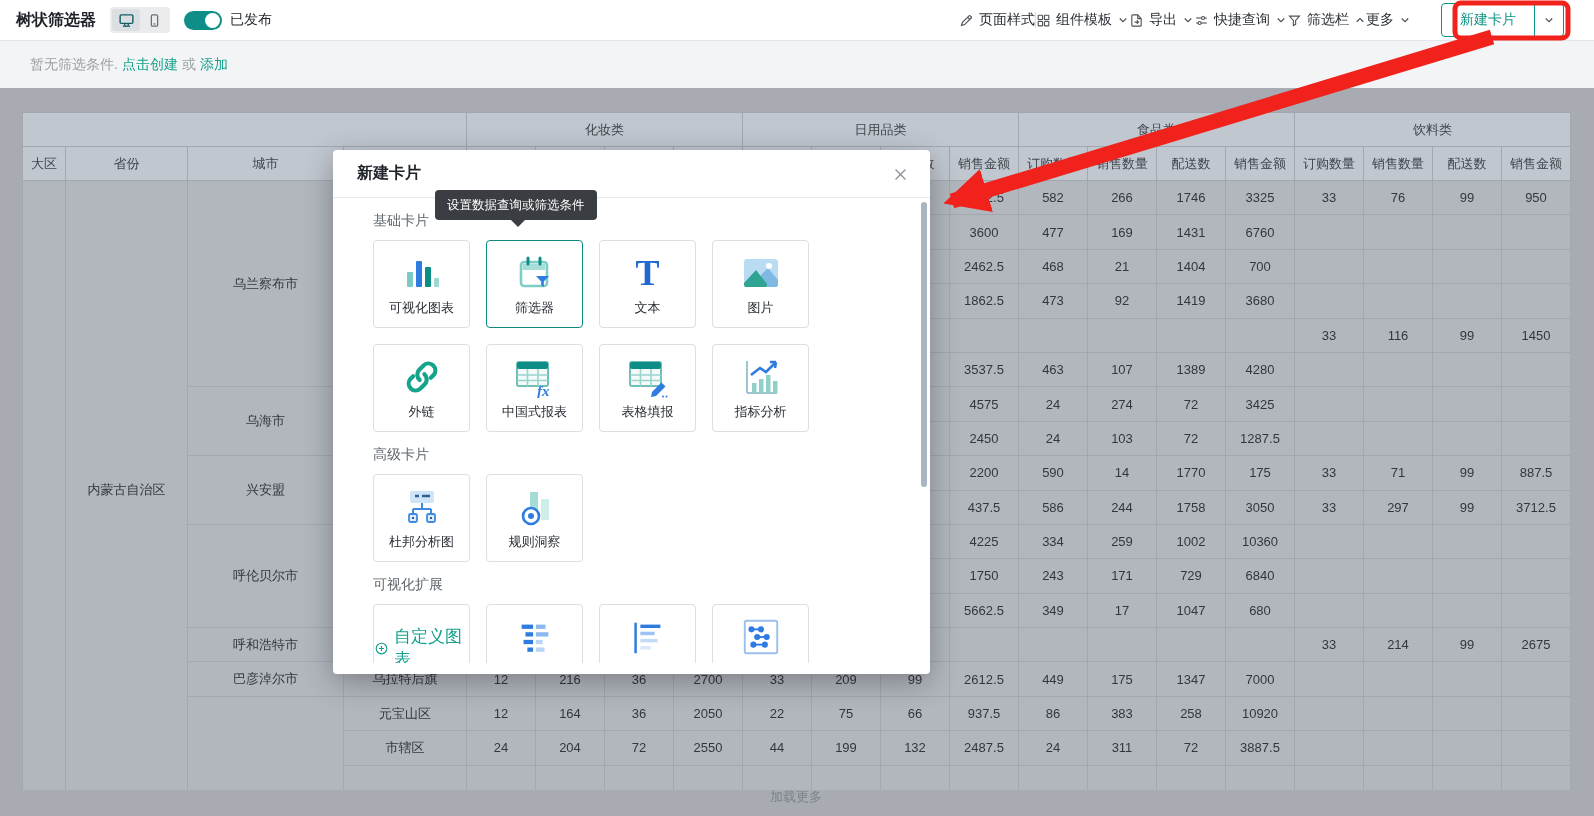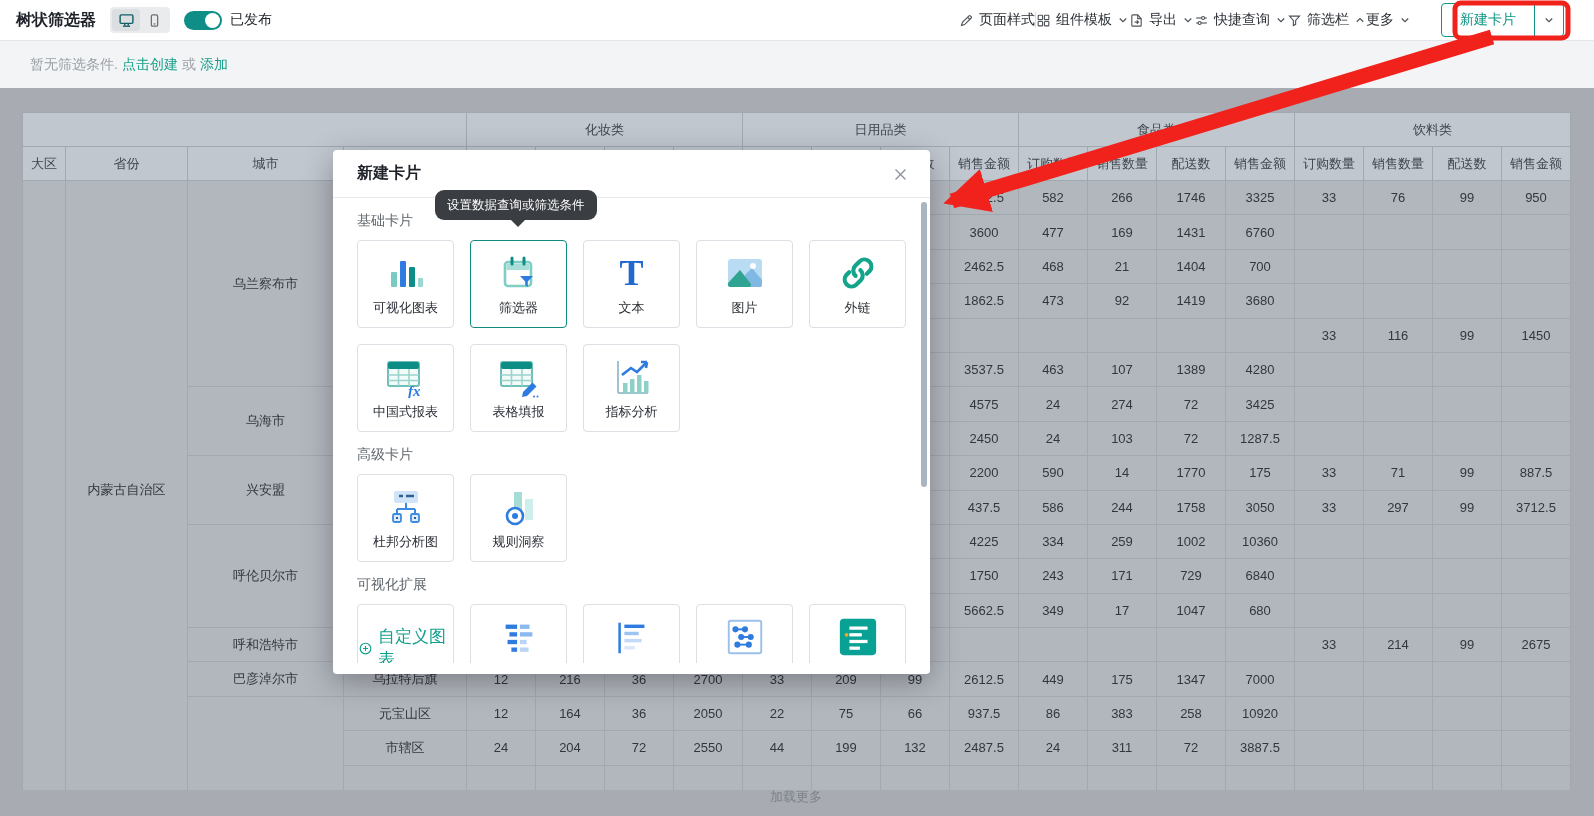--- a/index.html
+++ b/index.html
@@ -40,35 +40,35 @@
   td.pad-down{vertical-align:middle;padding-top:240px;}
   .load-more{position:absolute;left:22px;top:700px;width:1548px;text-align:center;
              font-size:13px;color:#7c8187;cursor:pointer;}
   
   .modal{position:absolute;left:333px;top:150px;width:597px;height:524px;background:#fff;border-radius:4px;
          box-shadow:0 8px 30px rgba(0,0,0,.3);z-index:20;overflow:hidden;}
   .m-head{height:47px;border-bottom:1px solid #e8eaec;display:flex;align-items:center;padding:0 24px;}
   .m-title{font-size:16px;font-weight:700;color:#1f2329;}
   .m-close{position:absolute;right:20px;top:14px;width:20px;height:20px;display:flex;align-items:center;
            justify-content:center;cursor:pointer;}
-  .m-body{padding:12px 24px 0;position:relative;height:465px;box-sizing:border-box;overflow:hidden;}
+  .m-body{padding:12px 40px 0;position:relative;height:465px;box-sizing:border-box;overflow:hidden;}
   .m-sec-title{font-size:14px;color:#5f666d;margin:14px 0 10px;}
   .m-section:first-child .m-sec-title{margin-top:2px;}
   .m-cards{display:flex;flex-wrap:wrap;gap:16px;}
   .card{width:97px;height:88px;border:1px solid #dcdfe3;border-radius:4px;box-sizing:border-box;
         display:flex;flex-direction:column;align-items:center;cursor:pointer;background:#fff;}
   .card.selected{border:1.5px solid #0e8b80;}
   .card-icon{height:44px;margin-top:10px;display:flex;align-items:center;justify-content:center;}
   .card-label{font-size:13px;color:#2b2f36;margin-top:4px;}
   .card .custom{flex:1;display:flex;align-items:center;justify-content:center;gap:5px;
         color:#12a08d;font-size:17px;}
   .ticon{font-family:"Liberation Serif","DejaVu Serif",serif;font-weight:700;font-size:36px;color:#2268d1;line-height:1;}
   .scrollthumb{position:absolute;right:3px;top:52px;width:6px;height:285px;border-radius:3px;background:#a9b6c1;}
   .tip{position:absolute;left:102px;top:40px;height:30px;background:#3a3e43;color:#fff;font-size:12.5px;
-       border-radius:9px;display:flex;align-items:center;padding:0 12px;z-index:6;white-space:nowrap;}
+       border-radius:4px;display:flex;align-items:center;padding:0 12px;z-index:6;white-space:nowrap;}
   .tip::after{content:"";position:absolute;left:76px;top:30px;border:7px solid transparent;border-top-color:#3a3e43;}
   
   .annot{position:absolute;top:0;left:0;z-index:60;pointer-events:none;}
 </style>
 </head>
 <body>
 
 <div class="topbar">
   <div class="tb-left">
     <span class="page-title">树状筛选器</span>

